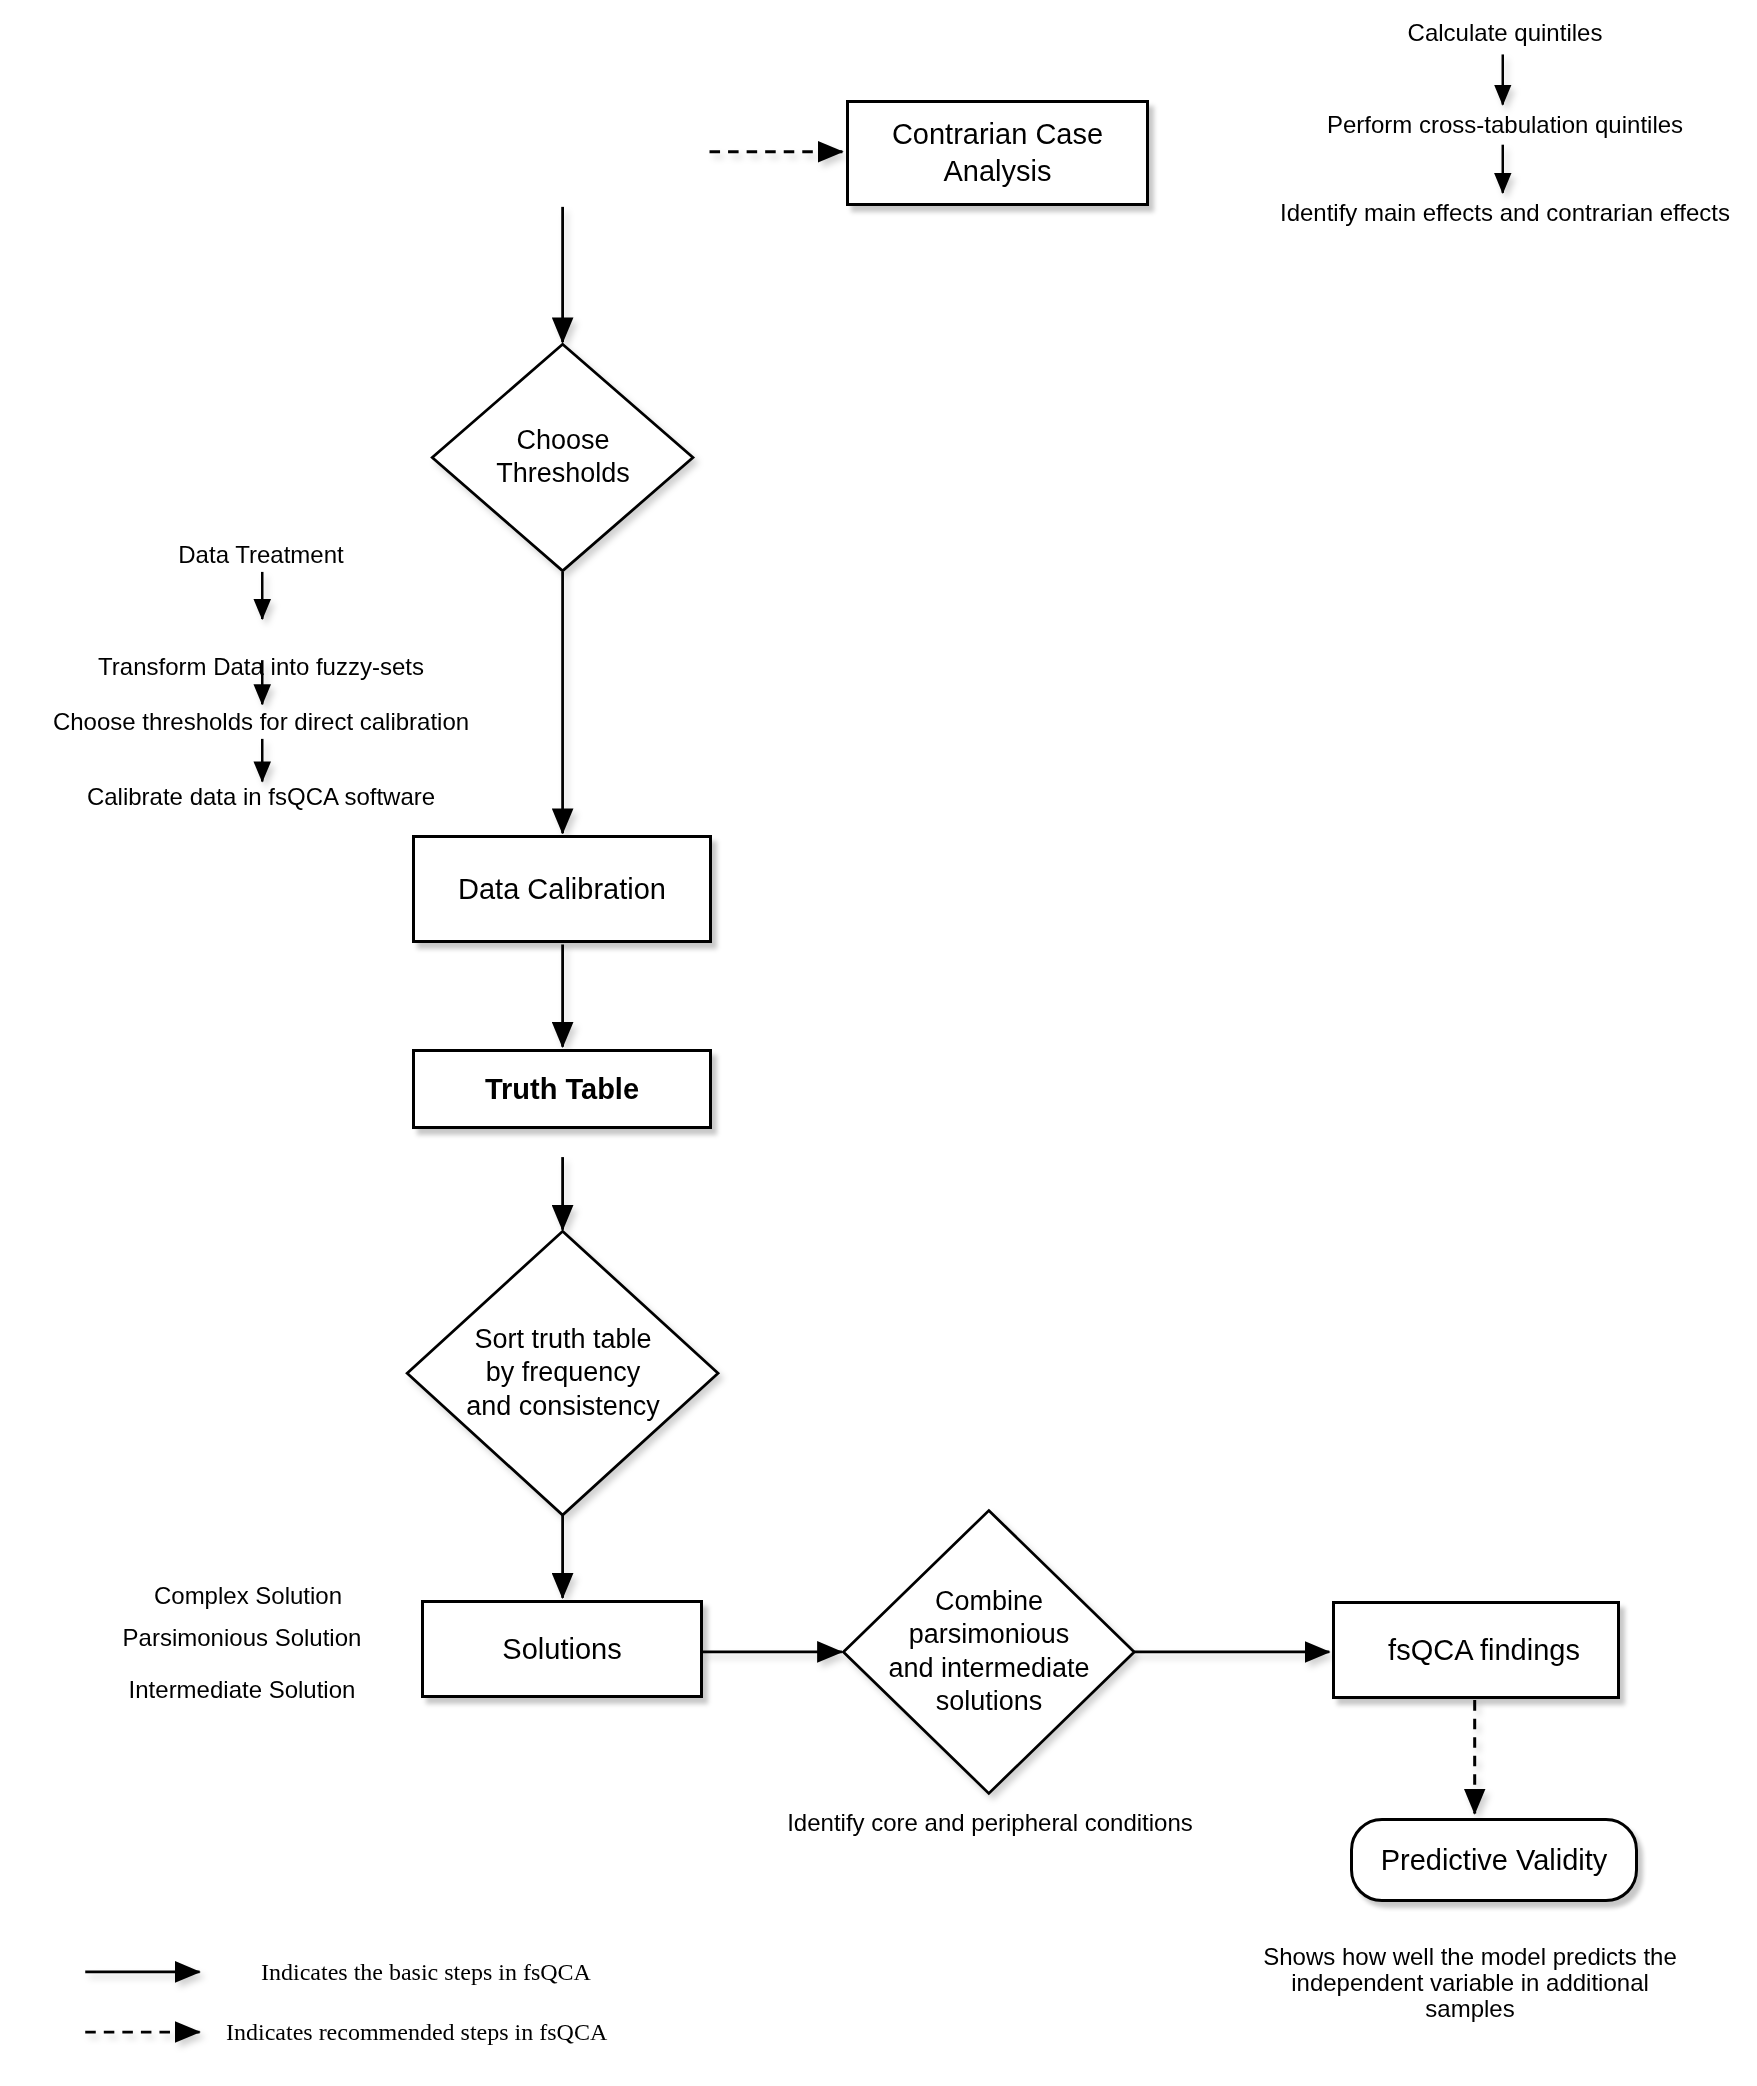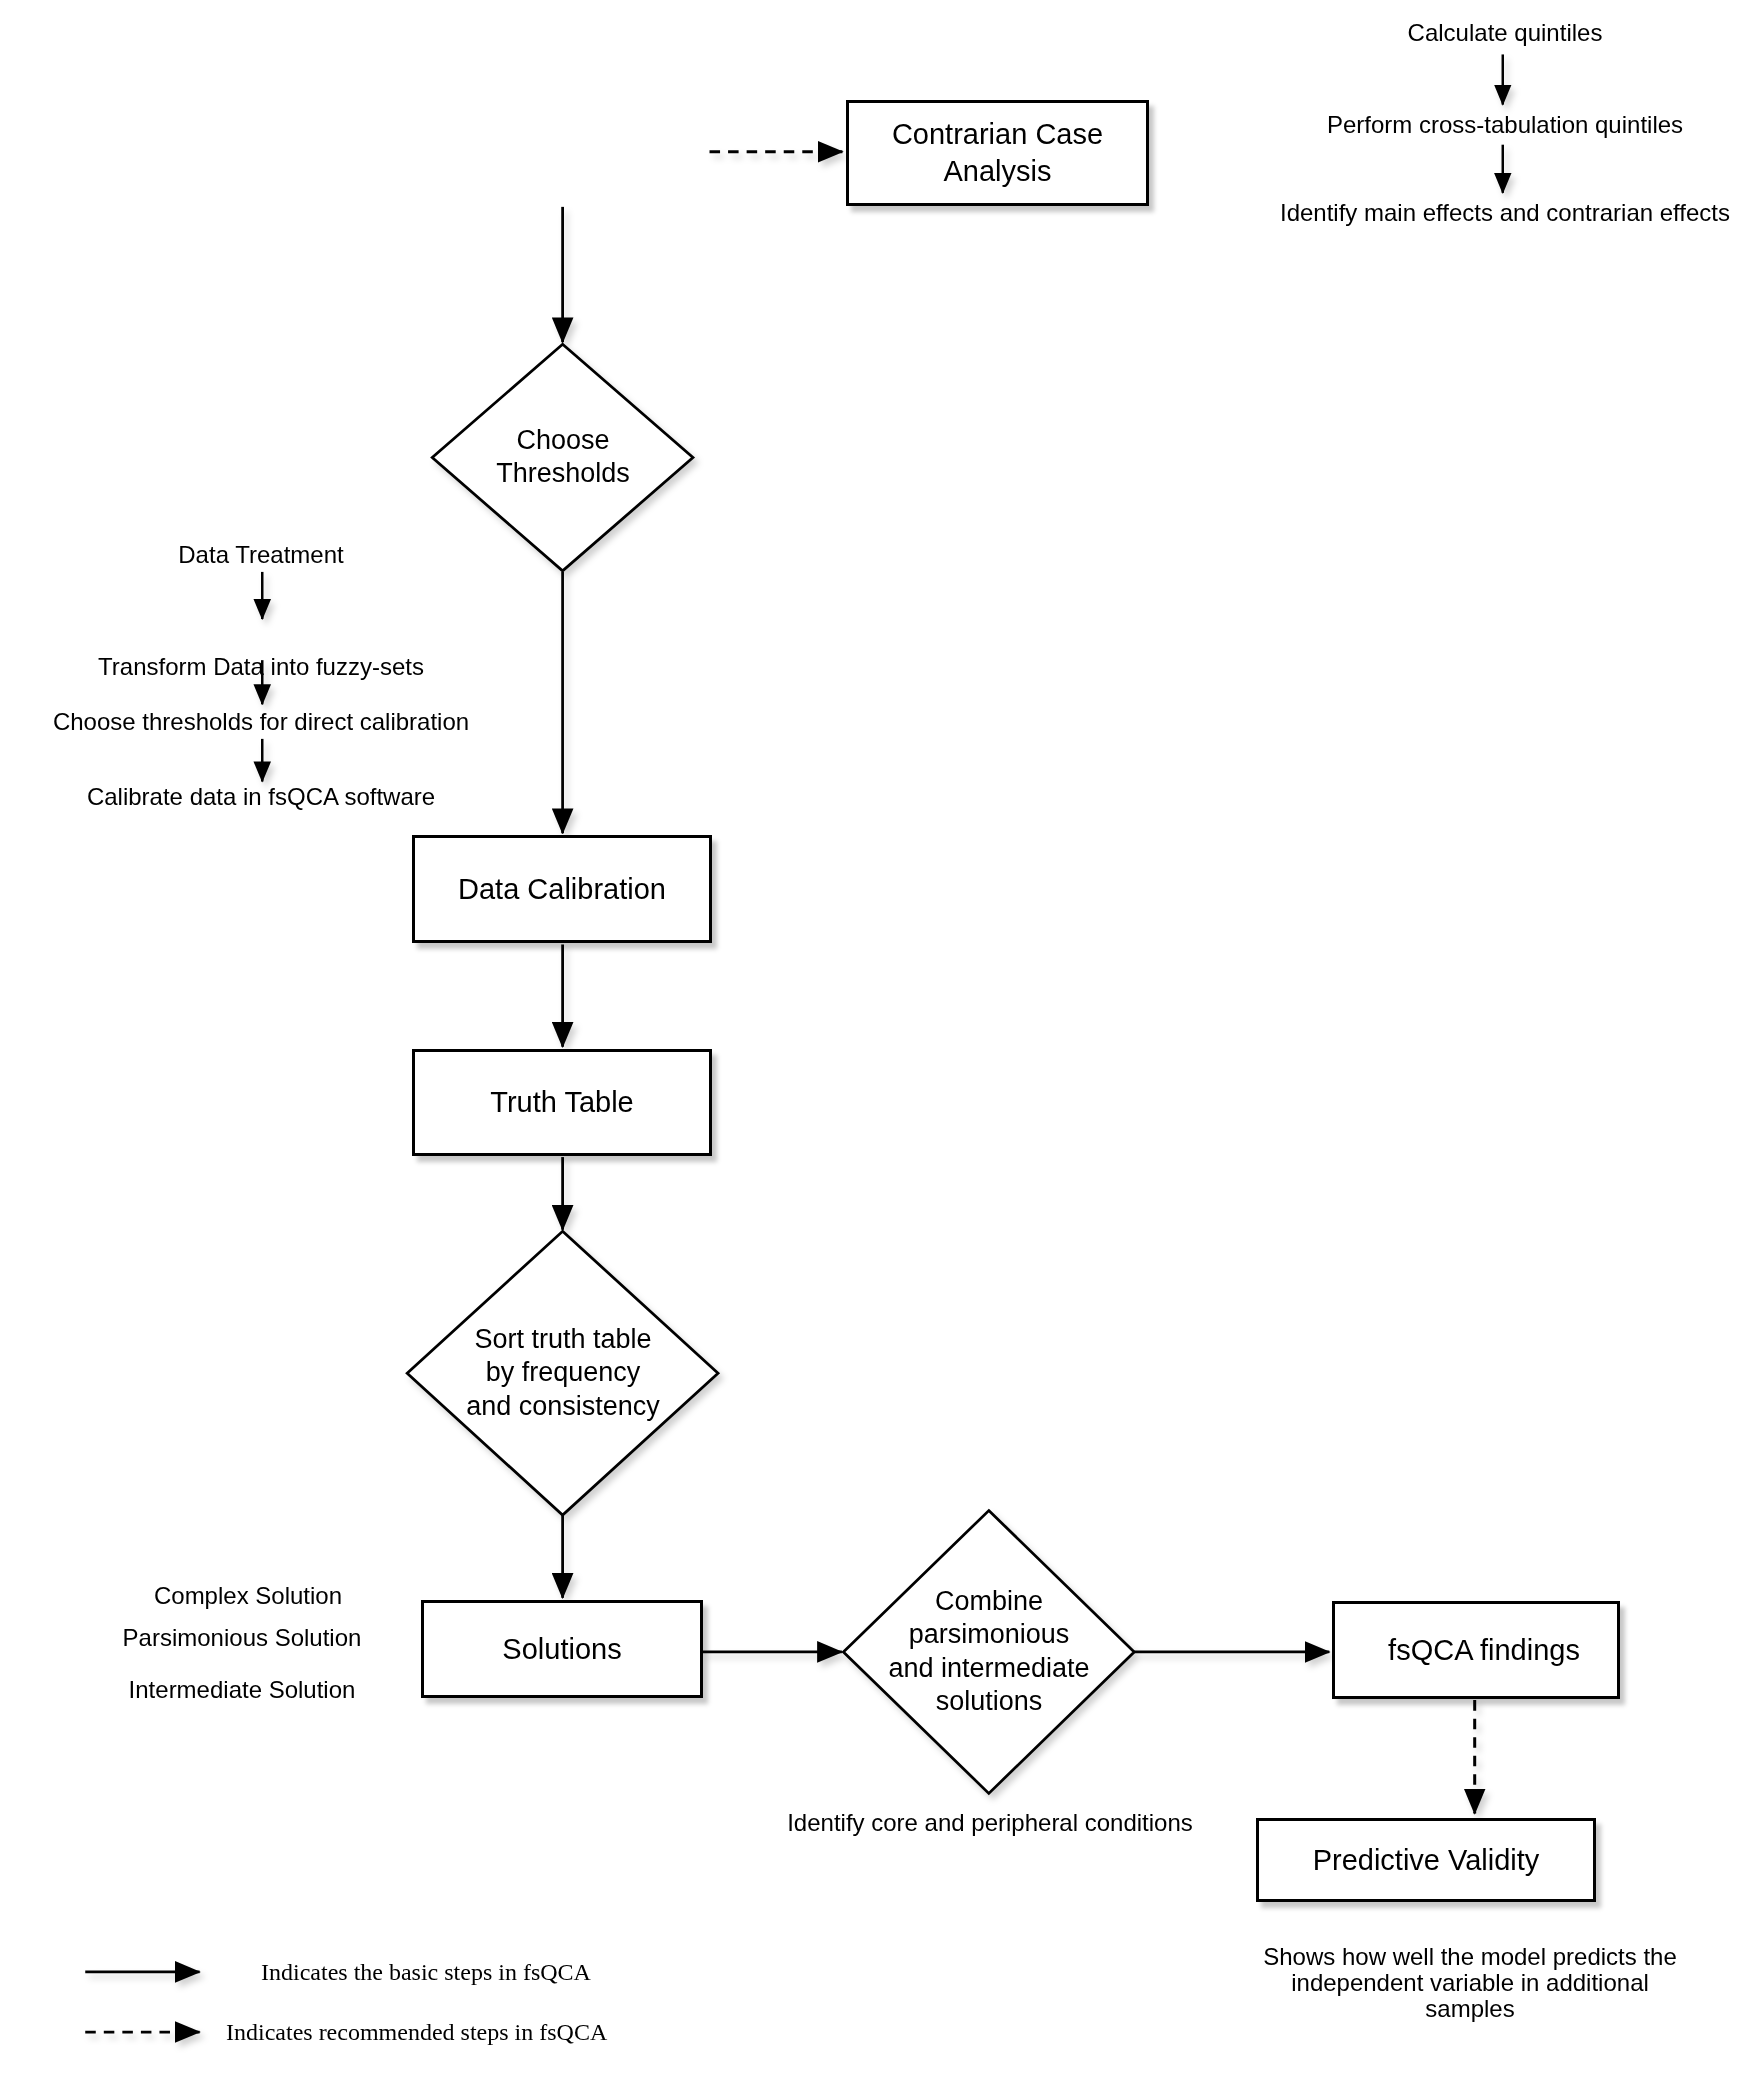--- a/index.html
+++ b/index.html
@@ -82,21 +82,21 @@
 
   <div class="dlabel" style="left:563px; top:457px;">
     <span class="ln">Choose</span>
     <span class="ln">Thresholds</span>
   </div>
 
   <div class="box" style="left:412px; top:835px; width:300px; height:108px;">
     <span>Data Calibration</span>
   </div>
 
-  <div class="box" style="left:412px; top:1049px; width:300px; height:107px;">
+  <div class="box" style="left:412px; top:1049px; width:300px; height:80px;font-weight:bold;">
     <span>Truth Table</span>
   </div>
 
   <div class="dlabel" style="left:563px; top:1373px;">
     <span class="ln">Sort truth table</span>
     <span class="ln">by frequency</span>
     <span class="ln">and consistency</span>
   </div>
 
   <div class="box" style="left:421px; top:1600px; width:282px; height:98px;">
@@ -107,21 +107,21 @@
     <span class="ln">Combine</span>
     <span class="ln">parsimonious</span>
     <span class="ln">and intermediate</span>
     <span class="ln">solutions</span>
   </div>
 
   <div class="box" style="left:1332px; top:1601px; width:288px; height:98px;padding-left:16px;">
     <span>fsQCA findings</span>
   </div>
 
-  <div class="box" style="left:1256px; top:1818px; width:340px; height:84px;">
+  <div class="box" style="left:1350px; top:1818px; width:288px; height:84px;border-radius:32px;">
     <span>Predictive Validity</span>
   </div>
 
   <div class="note" style="left:1505px; top:33px;">Calculate quintiles</div>
   <div class="note" style="left:1505px; top:125px;">Perform cross-tabulation quintiles</div>
   <div class="note" style="left:1505px; top:213px;">Identify main effects and contrarian effects</div>
 
   <div class="note" style="left:261px; top:555px;">Data Treatment</div>
   <div class="note" style="left:261px; top:642px;margin-top:25px;">Transform Data into fuzzy-sets</div>
   <div class="note" style="left:261px; top:722px;">Choose thresholds for direct calibration</div>

